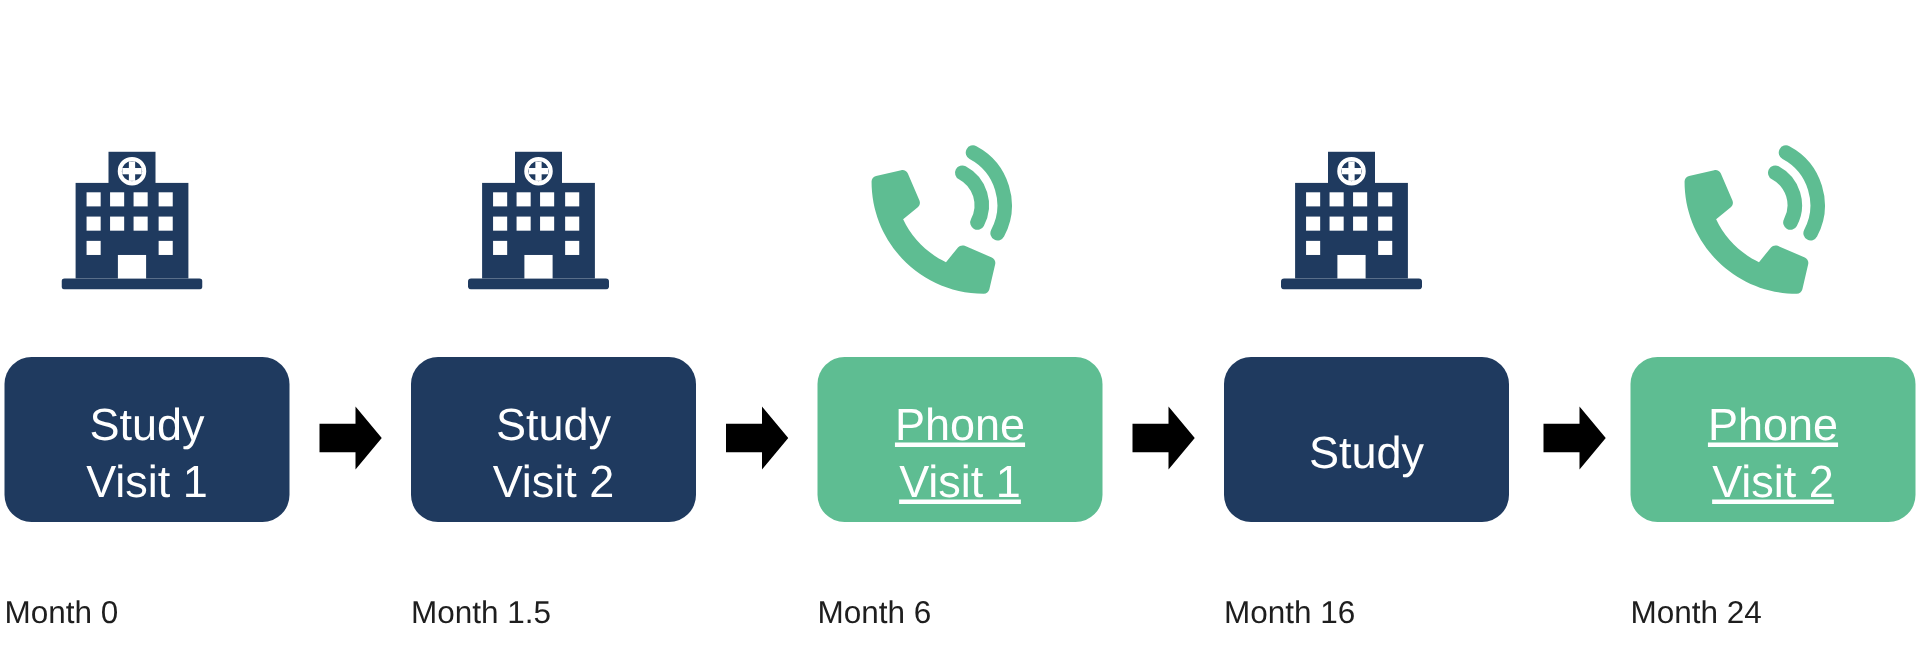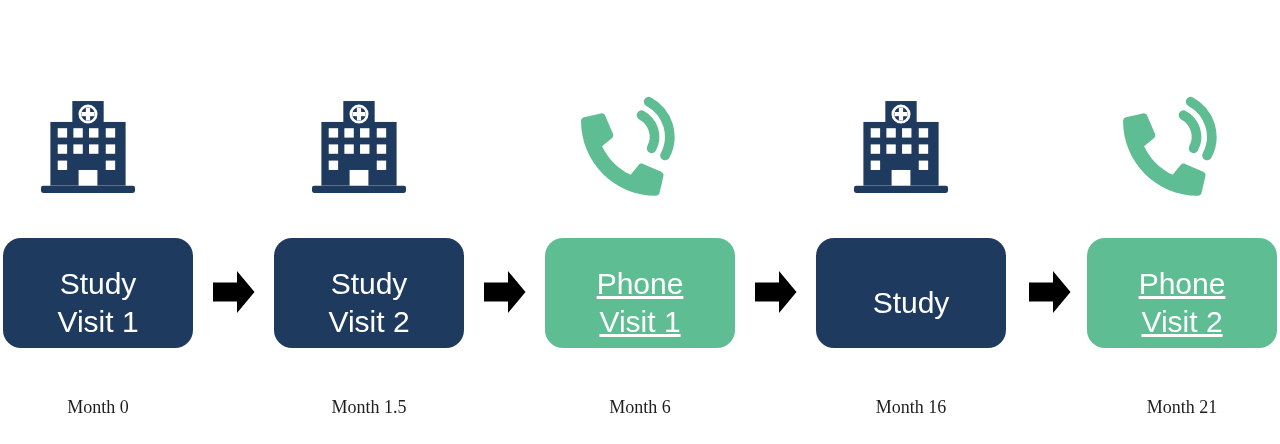--- a/index.html
+++ b/index.html
@@ -52,24 +52,23 @@
     text-align:center;
   }
   .visit-box.study{background:var(--study-box);}
   .visit-box.phone{background:var(--phone-box);text-decoration:underline;}
   .visit-box .line{display:block;}
   .month{
     position:absolute;
     top:397px;
     left:0;
     width:100%;
-    text-align:center;
-    font-size:18px;
+    text-align:left;
+    font-size:21px;
     color:var(--month-text);
-    font-family:Liberation Serif, serif;
   }
   .arrow{
     position:absolute;
     top:268px;
   }
   .fill-navy{fill:var(--study-box);}
   .fill-green{fill:var(--phone-box);}
   .stroke-green{stroke:var(--phone-box);}
 </style>
 </head>
@@ -163,21 +162,21 @@
   <div class="step" style="left:1087px">
     <div class="icon-wrap phone">
       <svg width="104" height="102" viewBox="0 0 100 100">
           <use href="#phone-glyph"></use>
         </svg>
     </div>
     <div class="visit-box phone">
       <span class="line">Phone</span>
       <span class="line">Visit 2</span>
     </div>
-    <div class="month">Month 21</div>
+    <div class="month">Month 24</div>
   </div>
 
   <svg class="arrow" style="left:212px" width="44" height="48" viewBox="0 0 44 48">
       <use href="#arrow-glyph"></use>
     </svg>
   <svg class="arrow" style="left:483px" width="44" height="48" viewBox="0 0 44 48">
       <use href="#arrow-glyph"></use>
     </svg>
   <svg class="arrow" style="left:754px" width="44" height="48" viewBox="0 0 44 48">
       <use href="#arrow-glyph"></use>

